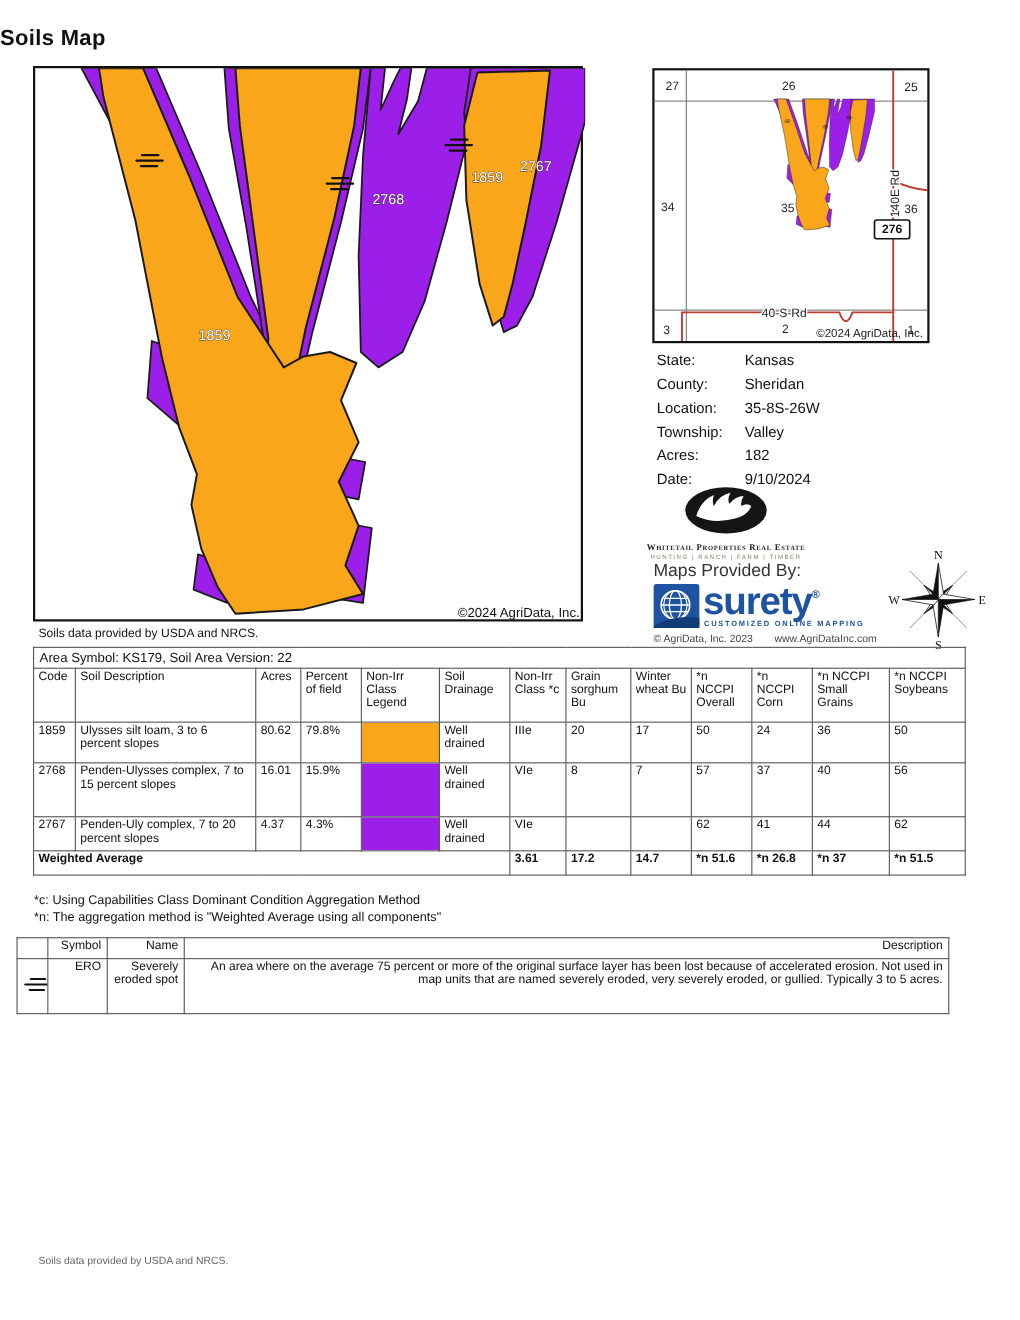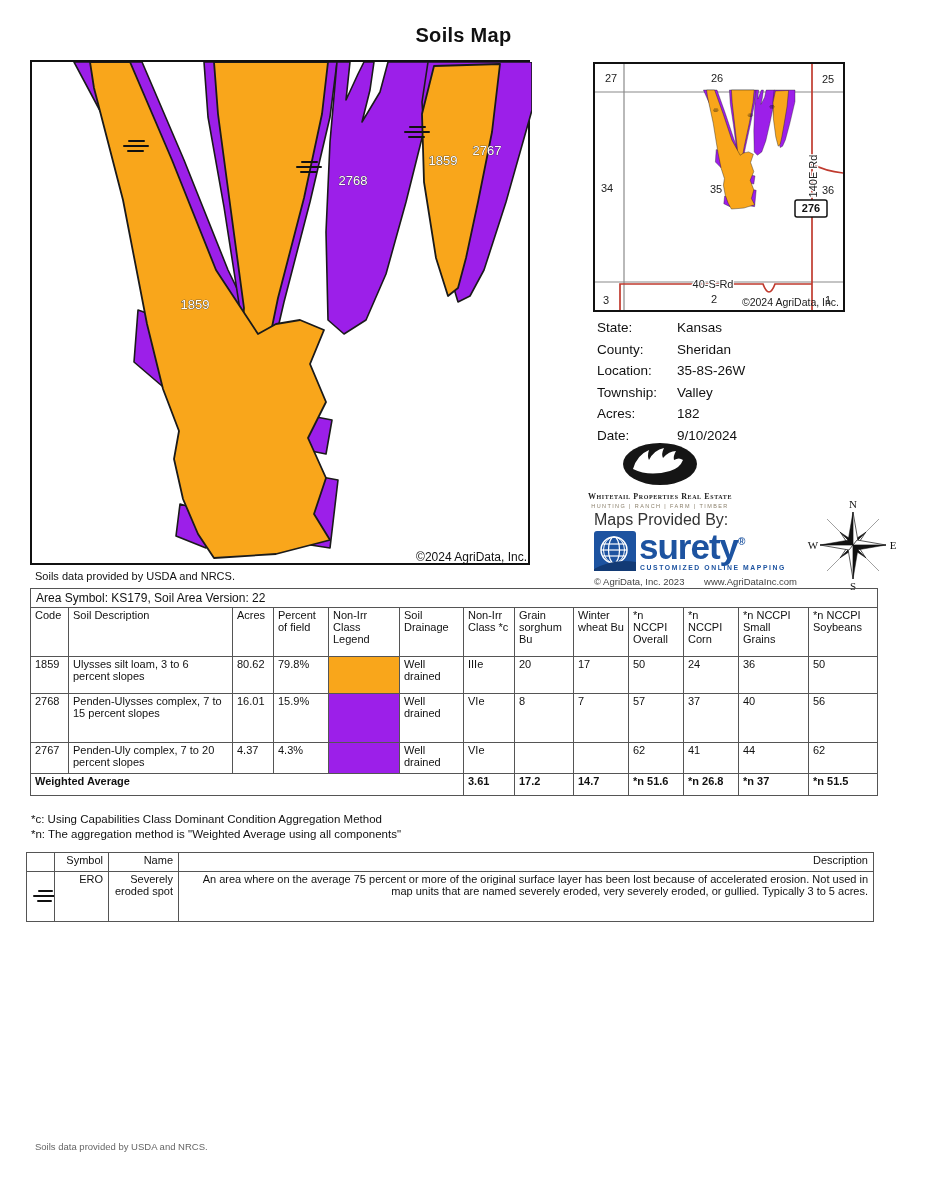--- a/index.html
+++ b/index.html
@@ -3,21 +3,21 @@
 <meta charset="utf-8">
 <style>
   :root{
     --orange:#F9A61B; --purple:#9C1FE9; --road-red:#C03A2E;
     --grid-gray:#8A8A8A; --surety-blue:#1D53A0; --map-outline:#1a1a1a;
   }
   *{box-sizing:border-box;margin:0;padding:0}
   body{font-family:"Liberation Sans",sans-serif;background:#fff;color:#111}
   #page{position:relative;width:927px;height:1200px;background:#fff;overflow:hidden}
 
-  .title{position:absolute;top:24px;left:0;width:100%;text-align:center;
+  .title{position:absolute;top:24px;left:0;width:100%;
          font-size:20px;font-weight:bold;letter-spacing:.3px}
 
   .map-box{position:absolute;left:30px;top:60px;width:500px;height:505px;
            border:2px solid #111;background:#fff}
   .map-caption{position:absolute;left:35px;top:570px;font-size:11px;color:#111}
 
   .loc-box{position:absolute;left:593px;top:62px;width:252px;height:250px;
            border:2px solid #111;background:#fff}
 
   .info{position:absolute;left:597px;top:317px;font-size:13.5px}
@@ -49,21 +49,21 @@
                       font-weight:normal;text-align:left;overflow:hidden}
   .soils .area-row td{font-size:12px;height:19px;padding:2px 5px}
   .soils thead .cols th{height:49px}
   .num{text-align:right}
   .swatch{padding:0 !important}
   .wa td{font-weight:bold;height:22px}
   .wa .wa-label{}
 
   .footnotes{position:absolute;left:31px;top:812px;font-size:11.5px;line-height:15px}
 
-  .legend{position:absolute;left:26px;top:852px;width:847px}
+  .legend{position:absolute;left:15px;top:852px;width:847px}
   .legend td,.legend th{border:1px solid #555;padding:1px 5px;vertical-align:top;
                         font-weight:normal;text-align:right;overflow:hidden}
   .legend thead th{height:19px}
   .legend .row-ero{height:50px}
   .legend .icon-cell{text-align:center;vertical-align:middle}
 
   .footer{position:absolute;left:35px;top:1141px;font-size:9.5px;color:#666}
 
   
   .or{fill:var(--orange);stroke:var(--map-outline);stroke-width:1.8;stroke-linejoin:round}

